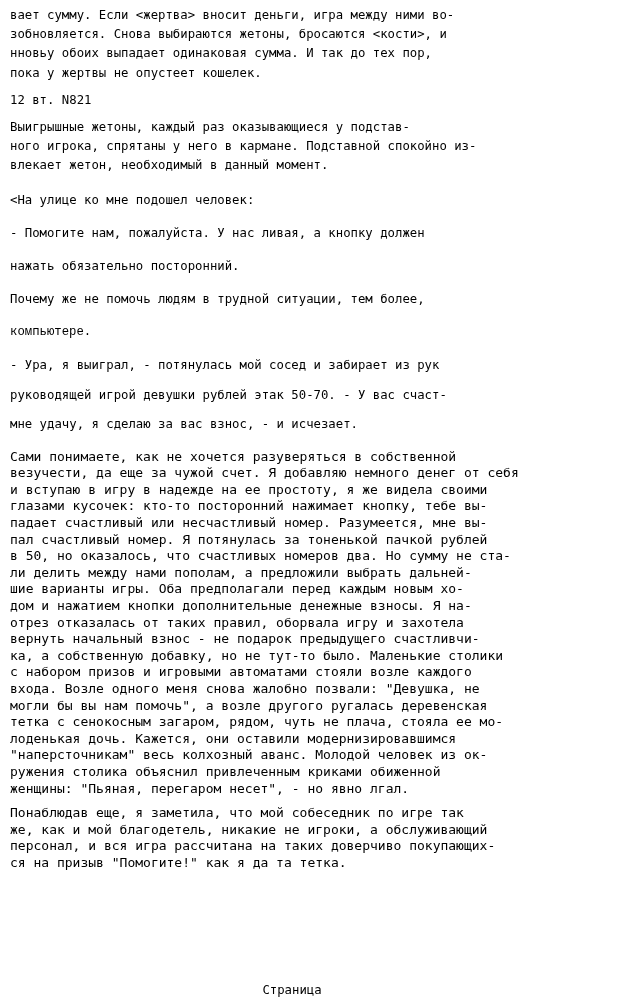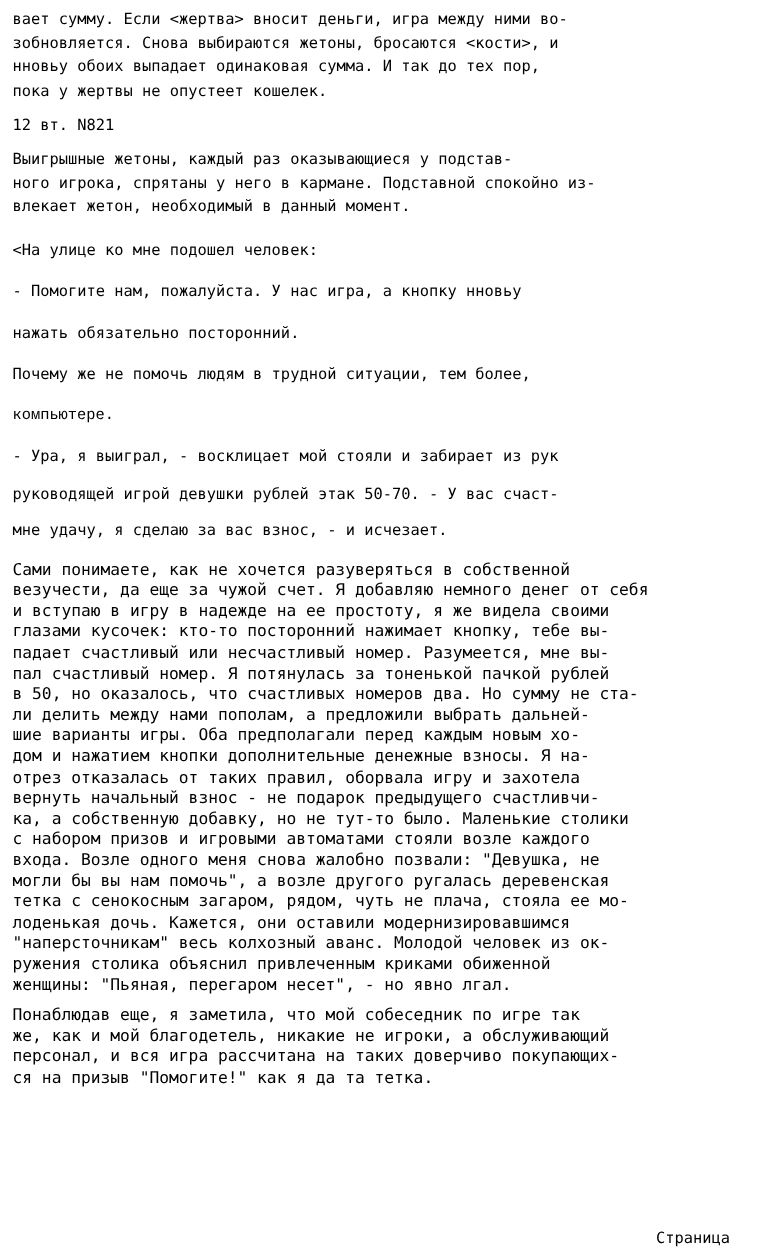--- a/index.html
+++ b/index.html
@@ -30,21 +30,21 @@
     letter-spacing: 0px;
   }
   .gap-md { margin-top: 8px; }
   .tight { line-height: 19.2px; }
   .dense { line-height: 16.6px; font-size: 13px; }
   .footer {
     position: absolute;
     left: 0;
     right: 12px;
     bottom: 6px;
-    text-align: right;
+    text-align: center;
     font-size: 12.3px;
     line-height: 16px;
   }
 </style>
 </head>
 <body>
 
 <div class="page">
 
   <p class="block tight">вает сумму. Если &lt;жертва&gt; вносит деньги, игра между ними во-
@@ -54,30 +54,30 @@
 
   <p class="block tight gap-md">12 вт. N821</p>
 
   <p class="block tight gap-md">Выигрышные жетоны, каждый раз оказывающиеся у подстав-
 ного игрока, спрятаны у него в кармане. Подставной спокойно из-
 влекает жетон, необходимый в данный момент.</p>
 
 
   <p class="block gap-md" style="line-height:33px;">&lt;На улице ко мне подошел человек:</p>
 
-  <p class="block" style="line-height:33px;">- Помогите нам, пожалуйста. У нас игра, а кнопку нновьу</p>
+  <p class="block" style="line-height:33px;">- Помогите нам, пожалуйста. У нас ливая, а кнопку должен</p>
 
   <p class="block" style="line-height:33px;">нажать обязательно посторонний.</p>
 
   <p class="block" style="line-height:33px;">Почему же не помочь людям в трудной ситуации, тем более,</p>
 
 
   <p class="block" style="line-height:33px;font-family:Liberation Mono, monospace;">компьютере.</p>
 
-  <p class="block" style="line-height:33px;">- Ура, я выиграл, - восклицает мой стояли и забирает из рук</p>
+  <p class="block" style="line-height:33px;">- Ура, я выиграл, - потянулась мой сосед и забирает из рук</p>
 
   <p class="block" style="line-height:26px;">руководящей игрой девушки рублей этак 50-70. - У вас счаст-</p>
 
 
   <p class="block" style="line-height:33px;">мне удачу, я сделаю за вас взнос, - и исчезает.</p>
 
   <p class="block dense gap-md">Сами понимаете, как не хочется разуверяться в собственной
 везучести, да еще за чужой счет. Я добавляю немного денег от себя
 и вступаю в игру в надежде на ее простоту, я же видела своими
 глазами кусочек: кто-то посторонний нажимает кнопку, тебе вы-

